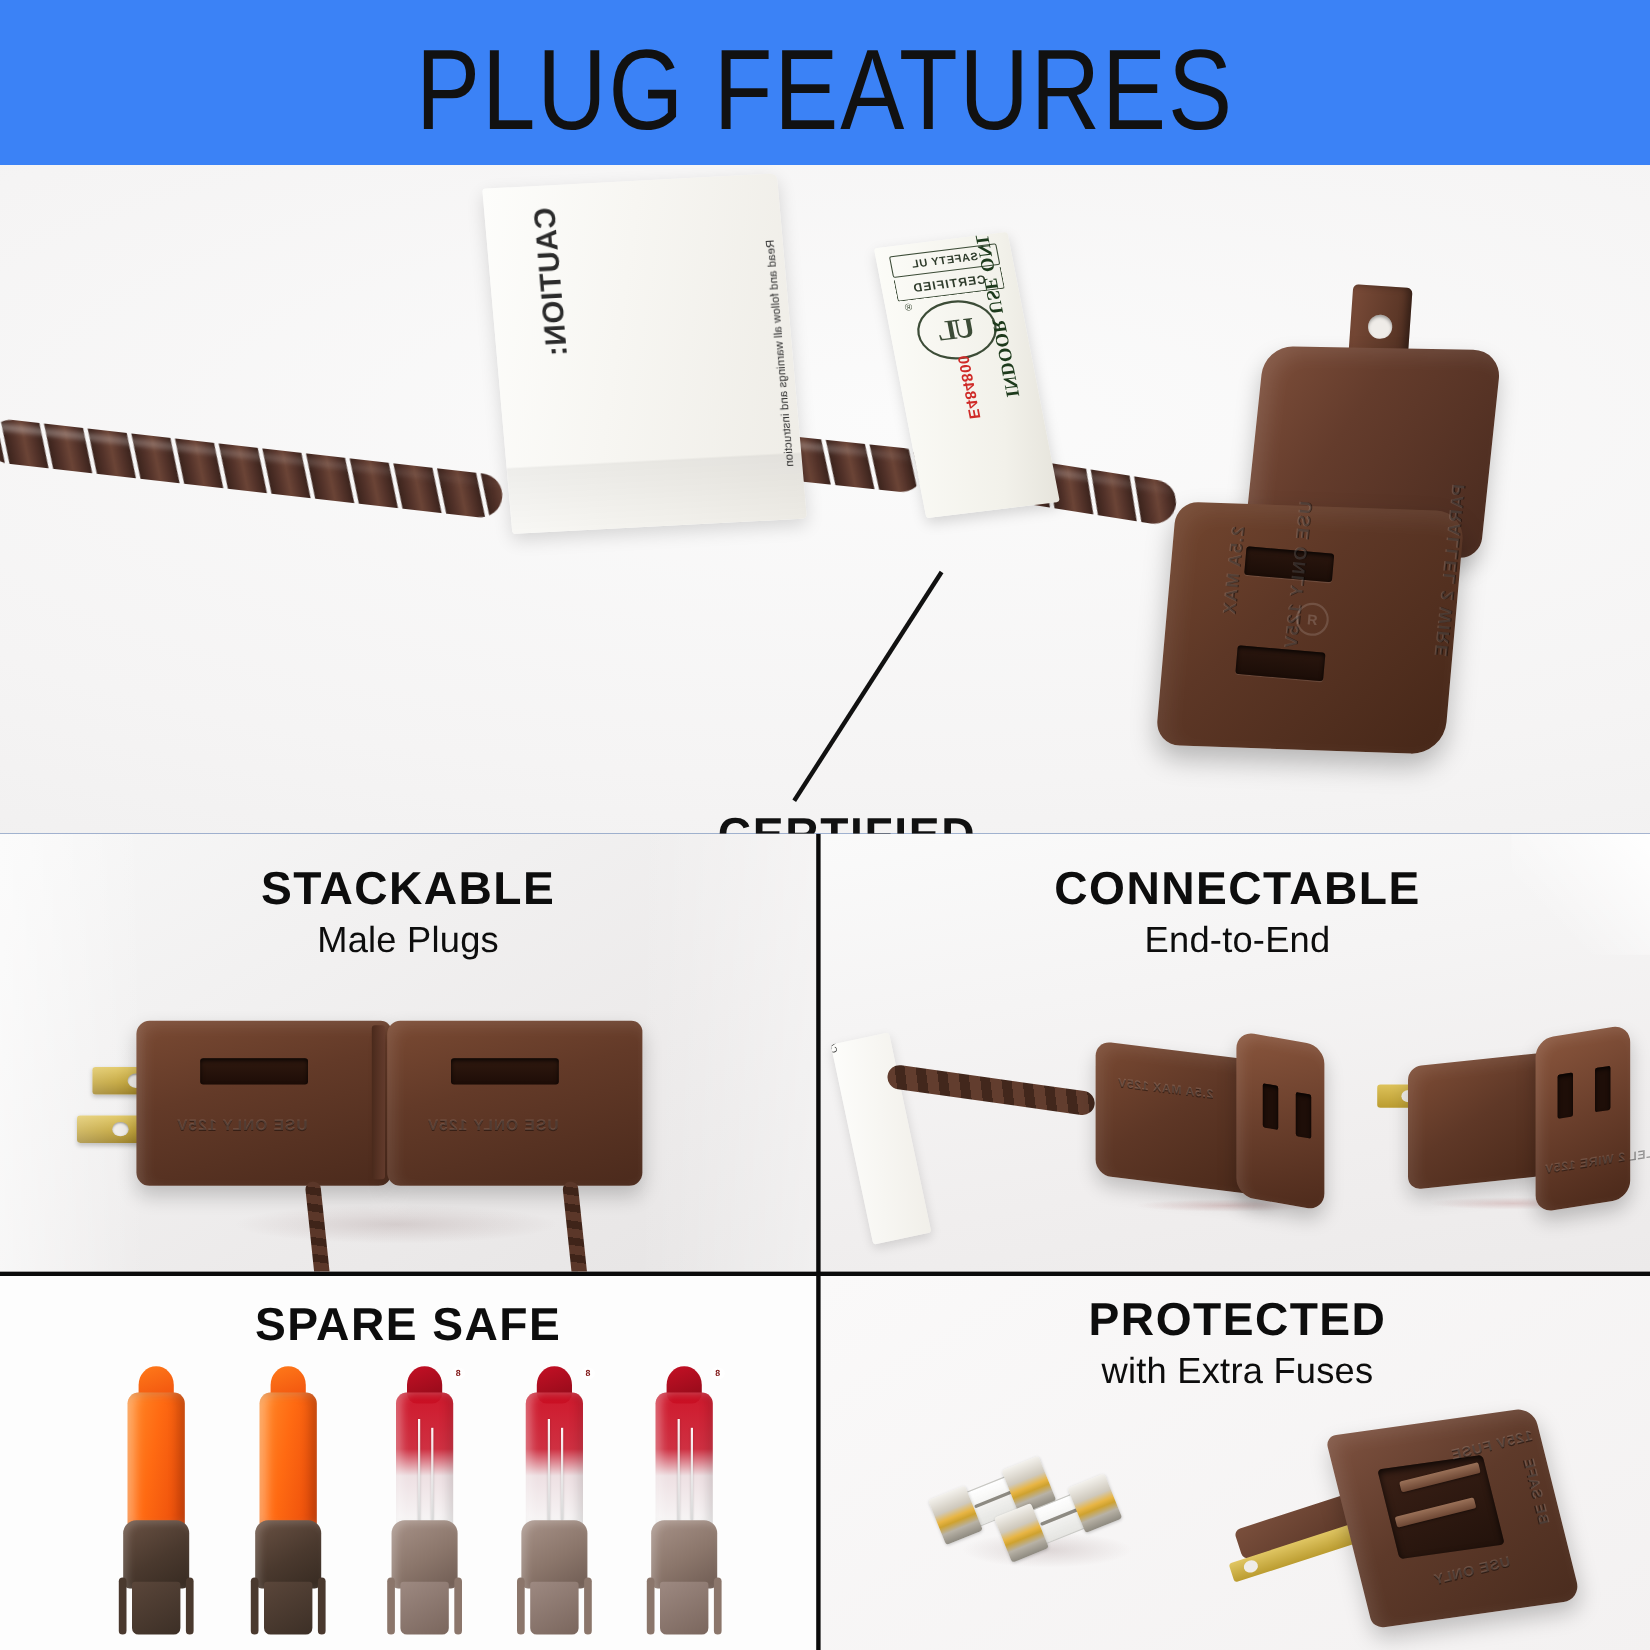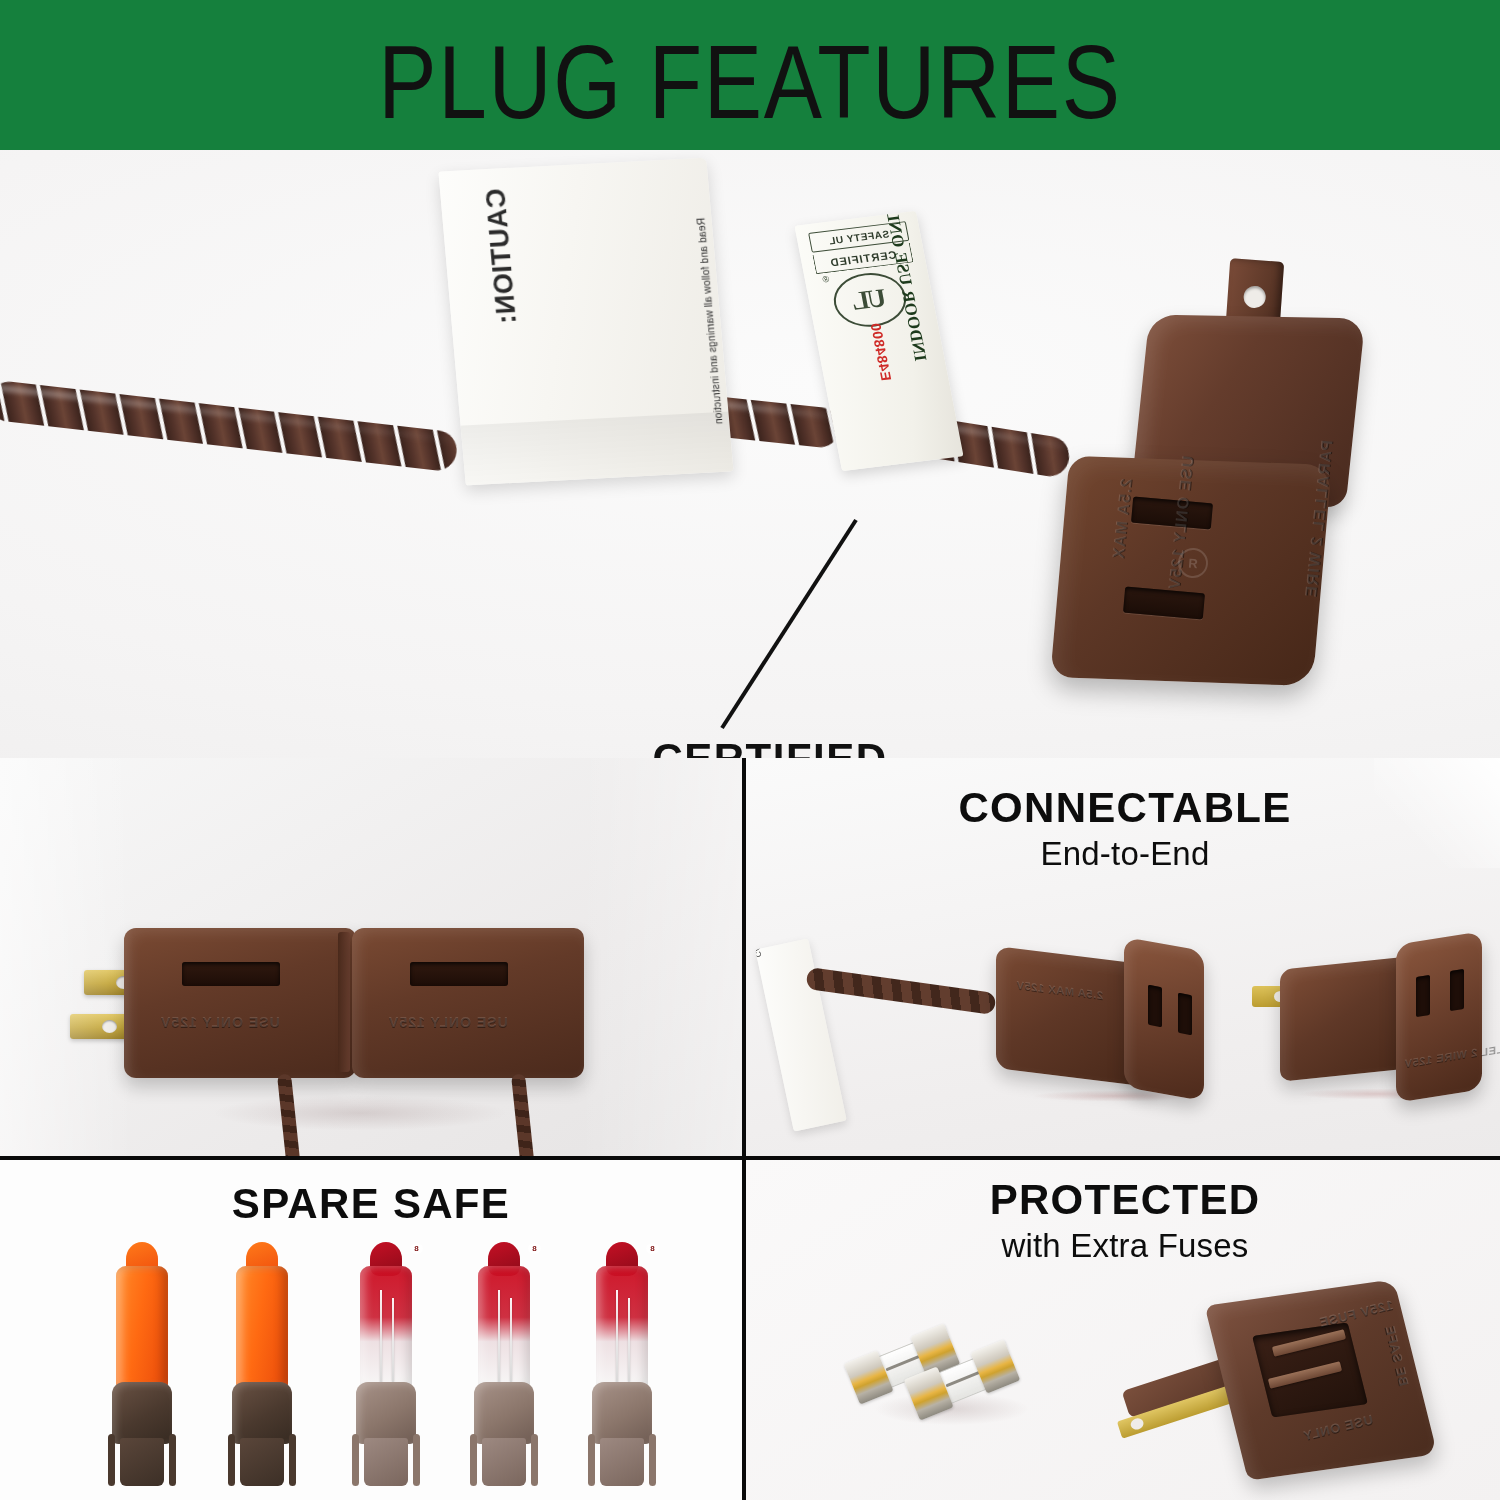--- a/index.html
+++ b/index.html
@@ -4,21 +4,21 @@
 <title>Plug Features</title>
 <style>
   html,body{margin:0;padding:0;}
   body{
     width:1500px;height:1500px;
     background:#f5f4f4;
     font-family:"Liberation Sans","DejaVu Sans",sans-serif;
     overflow:hidden;
     position:relative;
   }
-  .page{position:relative;width:1500px;height:1500px;background:#15803d;}
+  .page{position:relative;width:1500px;height:1500px;background:#3b82f6;}
 
   
   .title{
     position:absolute;left:0;top:28px;width:1500px;
     text-align:center;
     font-size:104px;
     line-height:1.05;
     letter-spacing:2px;
     font-weight:300;
     color:#111;
@@ -506,20 +506,24 @@
 
     <div class="callout">
       <div class="big">CERTIFIED</div>
 
     </div>
   </div>
 
   <div class="grid">
 
     <div class="cell tl">
+      <div class="cell-title" style="top:28px;">
+        <div class="big">STACKABLE</div>
+        <div class="small">Male Plugs</div>
+      </div>
       <div class="shadow-soft" style="left:150px;top:330px;width:420px;height:50px;"></div>
       <div class="stack">
         <div class="sp-prongs">
           <div class="sp-prong sp-pr1"></div>
           <div class="sp-prong sp-pr2"></div>
         </div>
         <div class="sp-body sp1">
           <div class="sp-slot" style="left:58px;"></div>
           <div class="sp-emb" style="left:36px;top:86px;">USE ONLY 125V</div>
         </div>

